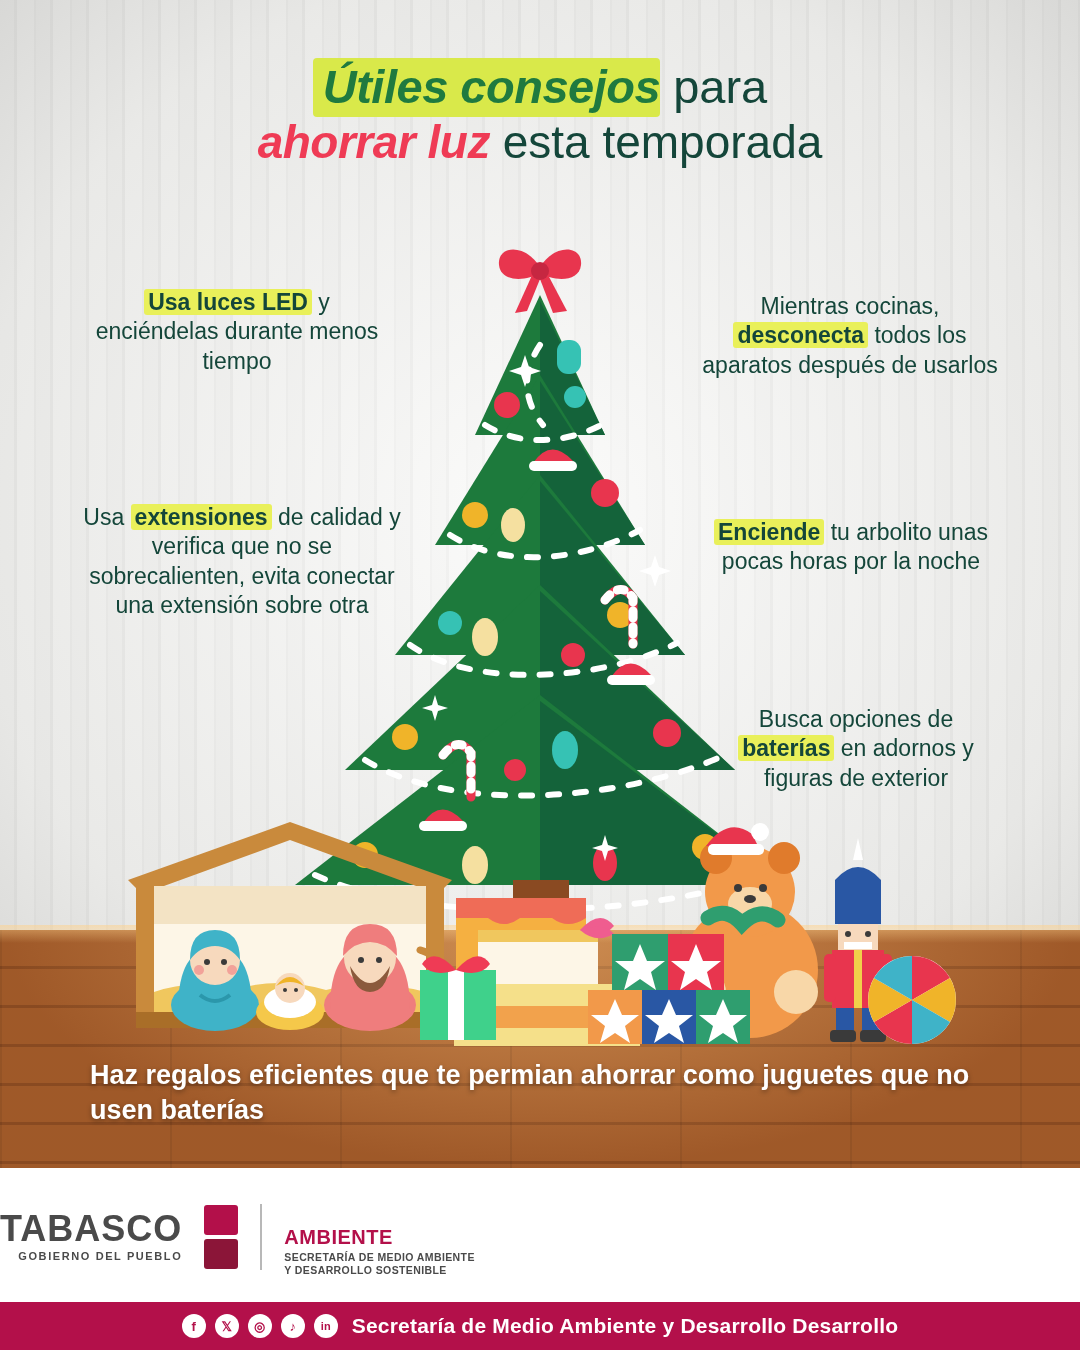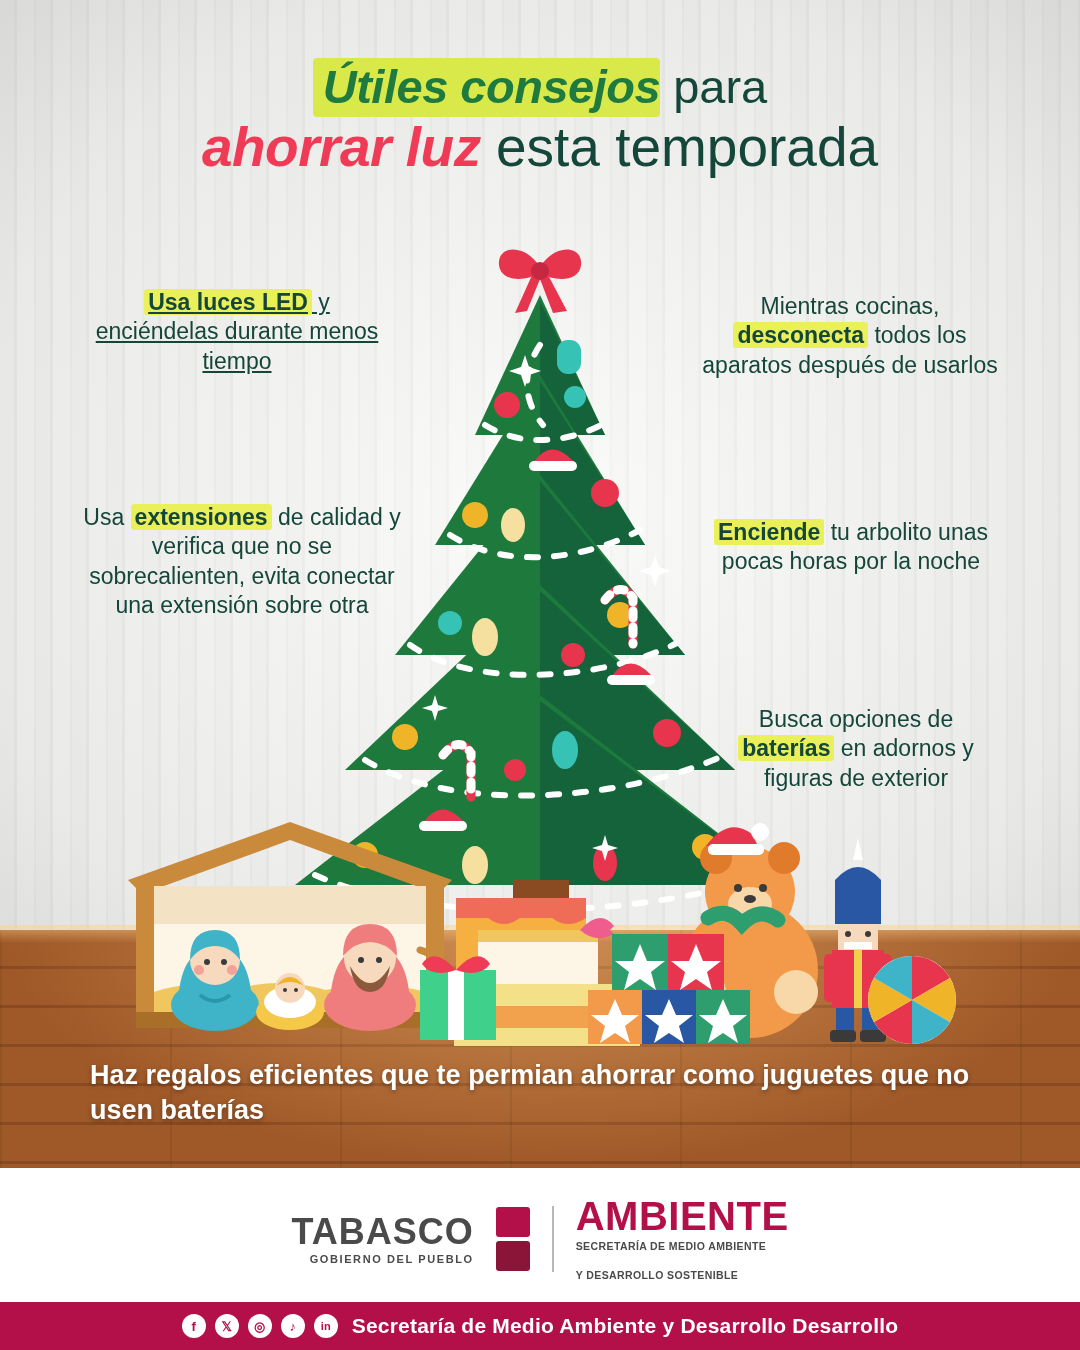--- a/index.html
+++ b/index.html
@@ -123,21 +123,21 @@
     text-align: center;
   }
   .hl-line1 {
     font-size: 47px;
     font-weight: bold;
     color: #14463a;
     line-height: 1.05;
     white-space: nowrap;
   }
   .hl-line2 {
-    font-size: 55px;
+    font-size: 46px;
     font-weight: bold;
     color: #14463a;
     line-height: 1.1;
     margin-top: 6px;
     white-space: nowrap;
   }
   .mark-green {
     background: #d9e94a;
     color: #1f7a3f;
     padding: 2px 0 4px 10px;
@@ -167,21 +167,21 @@
   }
   .tip b {
     background: #e9f05a;
     padding: 0 4px;
     border-radius: 3px;
     font-weight: bold;
   }
   .tip-left  { text-align: center; }
   .tip-right { text-align: center; }
 
-  #tip-led        { left: 92px;  top: 288px; width: 290px; text-decoration: underline; }
+  #tip-led        { left: 92px;  top: 288px; width: 290px; }
   #tip-ext        { left: 82px;  top: 503px; width: 320px; }
   #tip-desc       { left: 700px; top: 292px; width: 300px; }
   #tip-enciende   { left: 706px; top: 518px; width: 290px; }
   #tip-baterias   { left: 716px; top: 705px; width: 280px; }
 
   .bottom-caption {
     position: absolute;
     left: 90px; top: 1058px;
     width: 900px;
     text-align: left;
@@ -205,40 +205,39 @@
   
   .toys { position: absolute; left: 420px; top: 820px; width: 540px; height: 230px; }
 
   
   .logos {
     position: absolute;
     left: 0; top: 1196px;
     width: 1080px;
     display: flex;
     align-items: center;
-    justify-content: center;
     gap: 22px;
   }
   .tabasco-logo { text-align: right; }
   .tabasco-name {
     font-size: 36px; font-weight: bold; color: #4a4a4a; letter-spacing: 1px; line-height: 1;
   }
   .tabasco-sub {
     font-size: 11px; font-weight: bold; color: #4a4a4a; letter-spacing: 1.6px; margin-top: 3px;
   }
   .glyph-box { display: flex; flex-direction: column; gap: 4px; }
   .glyph {
     width: 34px; height: 30px; background: #b3104a; border-radius: 3px;
     position: relative;
   }
   .glyph.alt { background: #8b1538; }
   .divider-v { width: 2px; height: 66px; background: #b8b8b8; }
   .medio-logo { line-height: 1; }
   .medio-1 { font-size: 31px; font-weight: bold; color: #b3104a; letter-spacing: .5px; }
-  .medio-2 { font-size: 40px; font-weight: bold; color: #b3104a; letter-spacing: .5px; }
+  .medio-2 { font-size: 20px; font-weight: bold; color: #b3104a; letter-spacing: .5px; margin-top: 31px; }
   .medio-sub { font-size: 10.5px; font-weight: bold; color: #4a4a4a; letter-spacing: .4px; margin-top: 4px; line-height: 1.25; }
 </style>
 </head>
 <body>
 
 <div class="poster">
 
   <div class="wall"></div>
   <div class="wall-shade"></div>
   <div class="floor"></div>
@@ -502,21 +501,21 @@
       <div class="tabasco-sub">GOBIERNO DEL PUEBLO</div>
     </div>
     <div class="glyph-box">
       <div class="glyph"></div>
       <div class="glyph alt"></div>
     </div>
     <div class="divider-v"></div>
     <div class="medio-logo">
       <div class="medio-2">AMBIENTE</div>
       <div class="medio-sub">SECRETARÍA DE MEDIO AMBIENTE</div>
-      <div class="medio-sub" style="margin-top:16px">Y DESARROLLO SOSTENIBLE</div>
+      <div class="medio-sub" style="margin-top:0">Y DESARROLLO SOSTENIBLE</div>
     </div>
   </div>
 
   <div class="footer-pink">
     <div class="social">
       <span class="soc">f</span>
       <span class="soc">𝕏</span>
       <span class="soc">◎</span>
       <span class="soc">♪</span>
       <span class="soc" style="font-size:11px">in</span>

